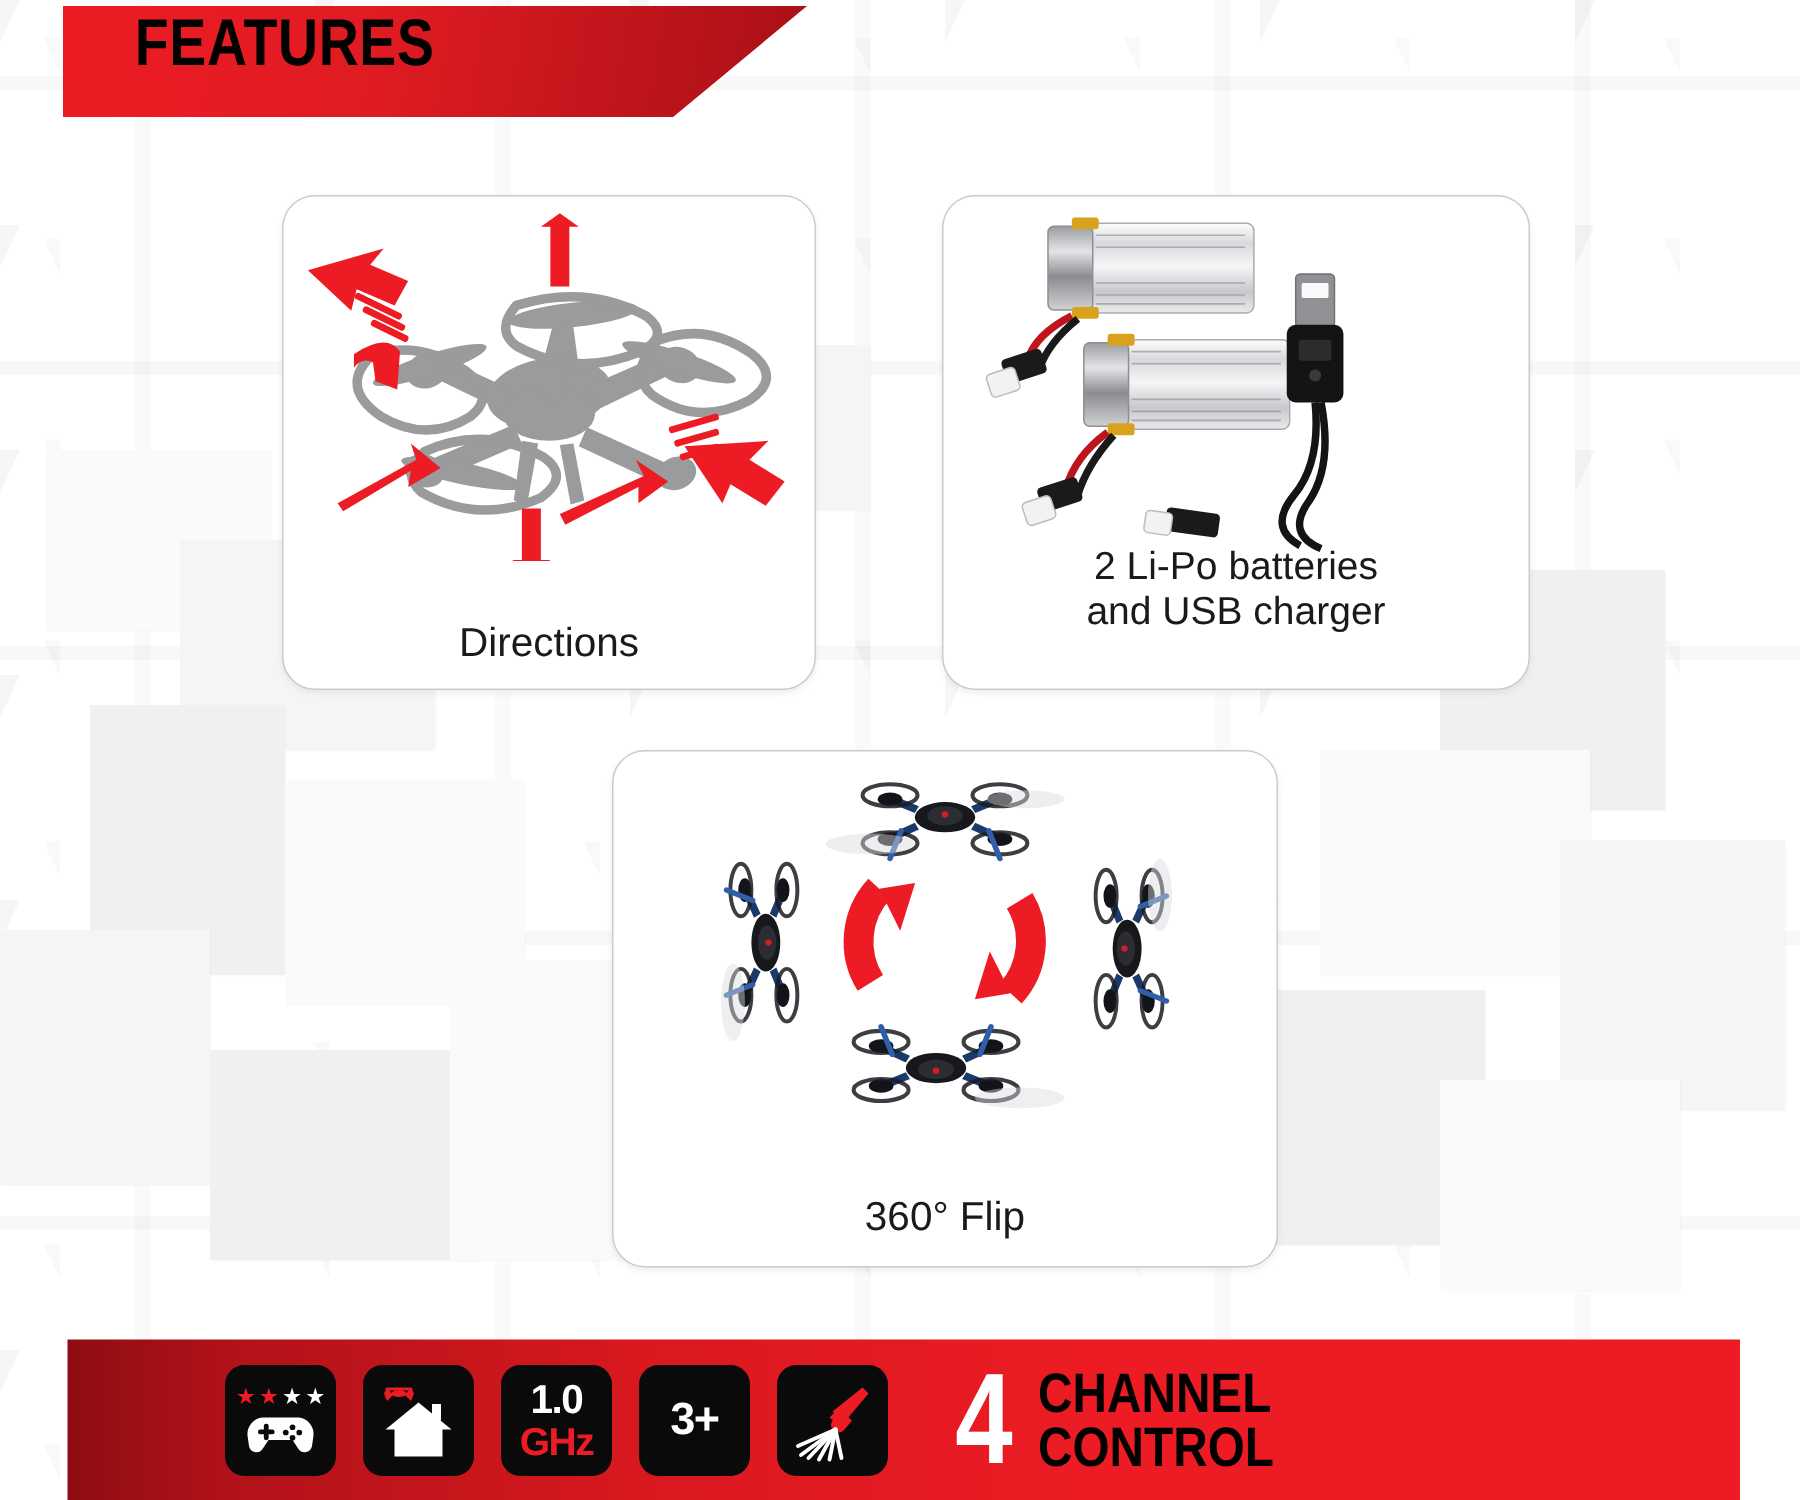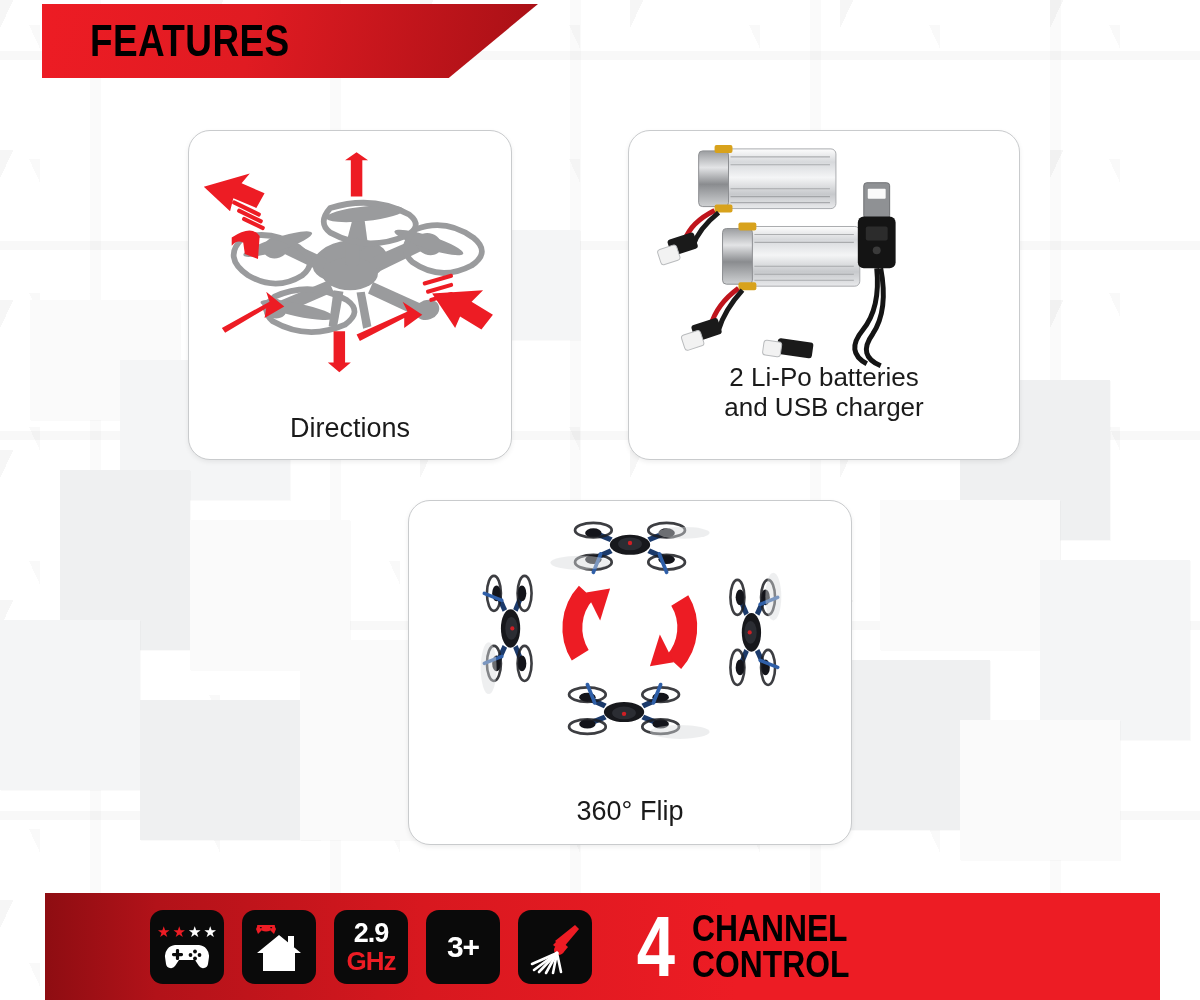--- a/index.html
+++ b/index.html
@@ -51,21 +51,20 @@
   #header-banner {
     position: absolute;
     left: 42px;
     top: 4px;
     width: 496px;
     height: 74px;
     background: linear-gradient(100deg, #ED1C24 0%, #E01B22 42%, #A81016 100%);
     -webkit-clip-path: polygon(0 0, 100% 0, 82% 100%, 0 100%);
     clip-path: polygon(0 0, 100% 0, 82% 100%, 0 100%);
     display: flex;
-    align-items: center;
   }
   #header-banner-title {
     color: #000000;
     font-size: 44px;
     font-weight: bold;
     letter-spacing: 0.5px;
     padding-left: 57px;
     transform: scaleX(0.84);
     transform-origin: left center;
     font-family: "Liberation Sans", sans-serif;
@@ -74,21 +73,21 @@
 
   
   .feature-card {
     position: absolute;
     background: #ffffff;
     border: 1px solid #c9cbcd;
     border-radius: 22px;
     box-shadow: 0 2px 5px rgba(0,0,0,0.07);
     box-sizing: border-box;
   }
-  #card-directions { left: 188px; top: 130px; width: 324px; height: 330px; }
+  #card-directions { left: 188px; top: 130px; width: 356px; height: 330px; }
   #card-battery    { left: 628px; top: 130px; width: 392px; height: 330px; }
   #card-flip       { left: 408px; top: 500px; width: 444px; height: 345px; }
 
   .card-media {
     position: absolute;
     left: 0; right: 0; top: 0;
     height: 74%;
   }
   .card-caption {
     position: absolute;
@@ -474,21 +473,21 @@
           </g>
           <path d="M28 16 L50 34 h-6 v18 H12 V34 H6 z" fill="#ffffff"></path>
           <rect x="37" y="17" width="6" height="11" fill="#ffffff"></rect>
         </svg>
       </div>
     </div>
 
 
     <div class="spec-badge" id="badge-frequency">
       <div class="badge-inner">
-        <div class="badge-text-top">2.9</div>
+        <div class="badge-text-top">1.0</div>
         <div class="badge-text-bottom">GHz</div>
       </div>
     </div>
 
     <div class="spec-badge" id="badge-age">
       <div class="badge-inner">
         <div class="badge-text-top">3+</div>
       </div>
     </div>
 

